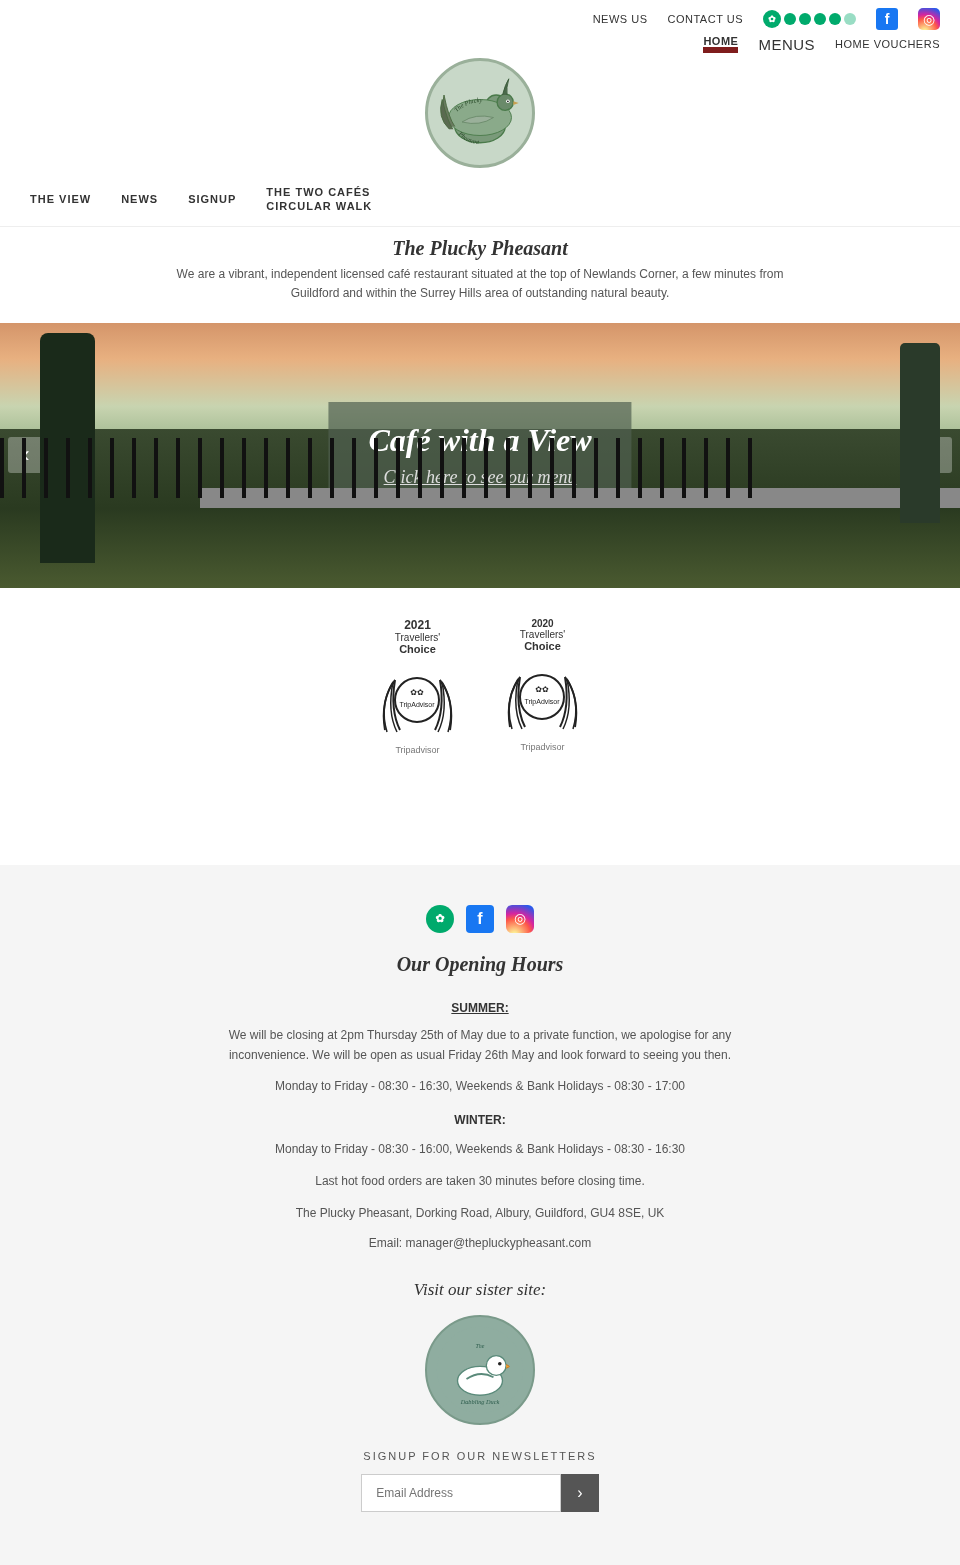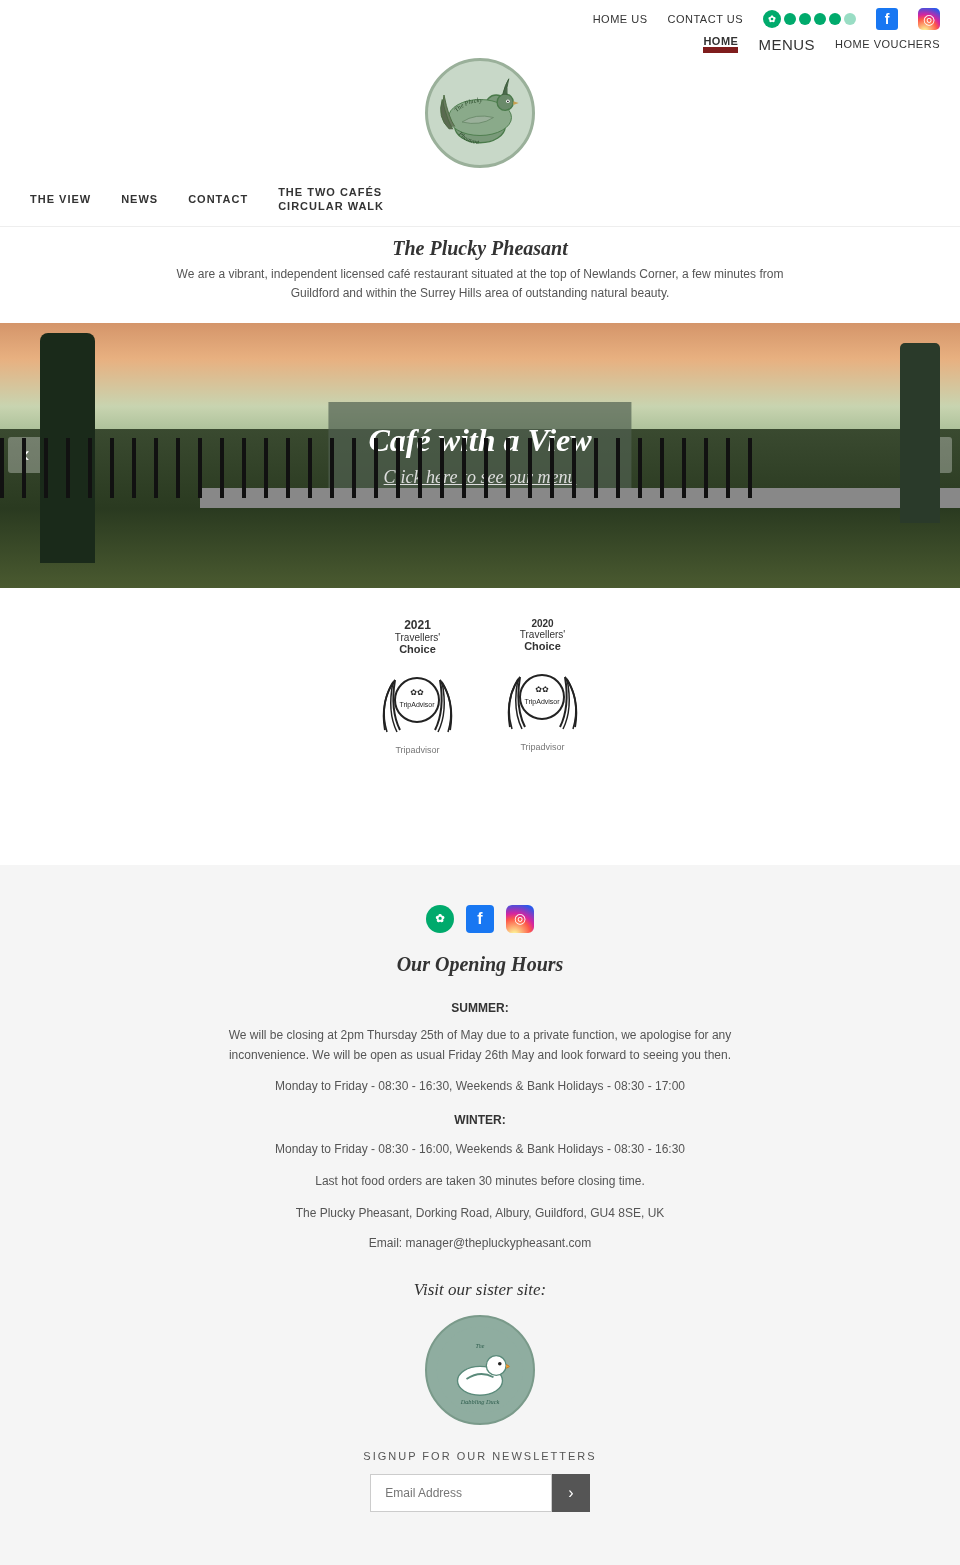--- a/index.html
+++ b/index.html
@@ -40,21 +40,21 @@
     .footer-ig { width: 28px; height: 28px; background: radial-gradient(circle at 30% 107%, #fdf497 0%, #fdf497 5%, #fd5949 45%,#d6249f 60%,#285AEB 90%); border-radius: 6px; display: flex; align-items: center; justify-content: center; color: white; font-size: 14px; }
     .opening-title { font-size: 20px; color: #333; margin-bottom: 20px; font-style: italic; }
     .footer-section { font-size: 12px; font-family: Arial, sans-serif; color: #555; line-height: 2; }
     .footer-section p { margin-bottom: 4px; }
     .sister-site { margin: 25px auto; text-align: center; }
     .sister-title { font-size: 17px; color: #333; margin-bottom: 15px; font-style: italic; }
     .dabbling-logo { width: 110px; height: 110px; border-radius: 50%; background: #8fada0; display: flex; align-items: center; justify-content: center; margin: 0 auto; border: 2px solid #7a9a8a; overflow: hidden; }
     .newsletter { text-align: center; margin: 25px auto; }
     .newsletter-label { font-size: 11px; letter-spacing: 2px; color: #555; font-family: Arial; margin-bottom: 12px; }
     .newsletter-form { display: flex; justify-content: center; gap: 0; }
-    .newsletter-input { width: 182px; padding: 10px 14px; border: 1px solid #ccc; font-size: 12px; font-family: Arial; outline: none; }
+    .newsletter-input { width: 200px; padding: 10px 14px; border: 1px solid #ccc; font-size: 12px; font-family: Arial; outline: none; }
     .newsletter-btn { background: #555; border: none; color: #fff; padding: 10px 16px; cursor: pointer; font-size: 16px; }
 
     
     .header-top-row { width: 100%; display: flex; justify-content: space-between; align-items: flex-start; padding: 8px 20px 0; }
     .header-top-left { display: flex; gap: 15px; padding-top: 5px; }
     .header-top-right { display: flex; flex-direction: column; align-items: flex-end; gap: 5px; }
     .header-top-right-row1 { display: flex; gap: 20px; align-items: center; }
     .header-top-right-row2 { display: flex; gap: 20px; align-items: center; }
     .ta-rating-row { display: flex; align-items: center; gap: 3px; }
 
@@ -67,21 +67,21 @@
   </style>
 </head>
 <body>
 
 <header>
   <div class="header-top-row">
     <div class="header-top-left">
     </div>
     <div class="header-top-right">
       <div class="header-top-right-row1">
-        <a href="#" style="font-size:11px;text-decoration:none;color:#333;letter-spacing:0.5px;font-family:Arial;">HOME US</a>
+        <a href="#" style="font-size:11px;text-decoration:none;color:#333;letter-spacing:0.5px;font-family:Arial;">NEWS US</a>
         <a href="#" style="font-size:11px;text-decoration:none;color:#333;letter-spacing:0.5px;font-family:Arial;">CONTACT US</a>
         <div class="ta-rating-row">
           <div class="ta-icon" style="background:#00aa6c;width:18px;height:18px;border-radius:50%;display:flex;align-items:center;justify-content:center;">
             <span style="font-size:9px;color:white;font-weight:bold;">✿</span>
           </div>
           <span style="width:12px;height:12px;background:#00aa6c;border-radius:50%;display:inline-block;"></span>
           <span style="width:12px;height:12px;background:#00aa6c;border-radius:50%;display:inline-block;"></span>
           <span style="width:12px;height:12px;background:#00aa6c;border-radius:50%;display:inline-block;"></span>
           <span style="width:12px;height:12px;background:#00aa6c;border-radius:50%;display:inline-block;"></span>
           <span style="width:12px;height:12px;background:#00aa6c;border-radius:50%;display:inline-block;opacity:0.4;"></span>
@@ -132,21 +132,21 @@
   </div>
 
   <nav class="main-nav">
     <a href="#" style="font-size:11px;text-decoration:none;color:#333;letter-spacing:1px;font-weight:bold;font-family:Arial;white-space:nowrap;">
       <span>THE VIEW</span>
     </a>
     <a href="#">
       <span style="font-size:11px;color:#333;letter-spacing:1px;font-weight:bold;font-family:Arial;text-align:center;">NEWS</span>
     </a>
     <a href="#" style="text-decoration:none;">
-      <span style="font-size:11px;color:#333;letter-spacing:1px;font-weight:bold;font-family:Arial;">CONTACT</span>
+      <span style="font-size:11px;color:#333;letter-spacing:1px;font-weight:bold;font-family:Arial;">SIGNUP</span>
     </a>
     <div style="display:flex;flex-direction:column;line-height:1.3;">
       <a href="#" style="text-decoration:none;">
         <span style="font-size:11px;color:#333;letter-spacing:1px;font-weight:bold;font-family:Arial;">THE TWO CAFÉS</span>
       </a>
       <a href="#" style="text-decoration:none;">
         <span style="font-size:11px;color:#333;letter-spacing:1px;font-weight:bold;font-family:Arial;">CIRCULAR WALK</span>
       </a>
     </div>
   </nav>
@@ -235,21 +235,21 @@
         <div class="footer-fb">f</div>
       </a>
       <a href="#" style="text-decoration:none;">
         <div class="footer-ig">◎</div>
       </a>
     </div>
 
     <h2 class="opening-title">Our Opening Hours</h2>
 
     <div class="footer-section">
-      <p style="font-weight:bold;color:#333;margin:10px 0 5px;">SUMMER:</p>
+      <p style="font-weight:bold;color:#333;margin:10px 0 5px;text-decoration:underline;">SUMMER:</p>
       <p style="max-width:540px;margin:0 auto 8px;font-size:12px;font-family:Arial;color:#555;line-height:1.7;">We will be closing at 2pm Thursday 25th of May due to a private function, we apologise for any inconvenience. We will be open as usual Friday 26th May and look forward to seeing you then.</p>
       <p style="margin-bottom:10px;">Monday to Friday - 08:30 - 16:30, Weekends &amp; Bank Holidays - 08:30 - 17:00</p>
       <p style="font-weight:bold;color:#333;margin:10px 0 5px;">WINTER:</p>
       <p style="margin-bottom:8px;">Monday to Friday - 08:30 - 16:00, Weekends &amp; Bank Holidays - 08:30 - 16:30</p>
       <p style="margin-bottom:8px;">Last hot food orders are taken 30 minutes before closing time.</p>
       <p style="margin-bottom:6px;">The Plucky Pheasant, Dorking Road, Albury, Guildford, GU4 8SE, UK</p>
       <p>
         <span>Email: manager@thepluckypheasant.com</span>
       </p>
     </div>

